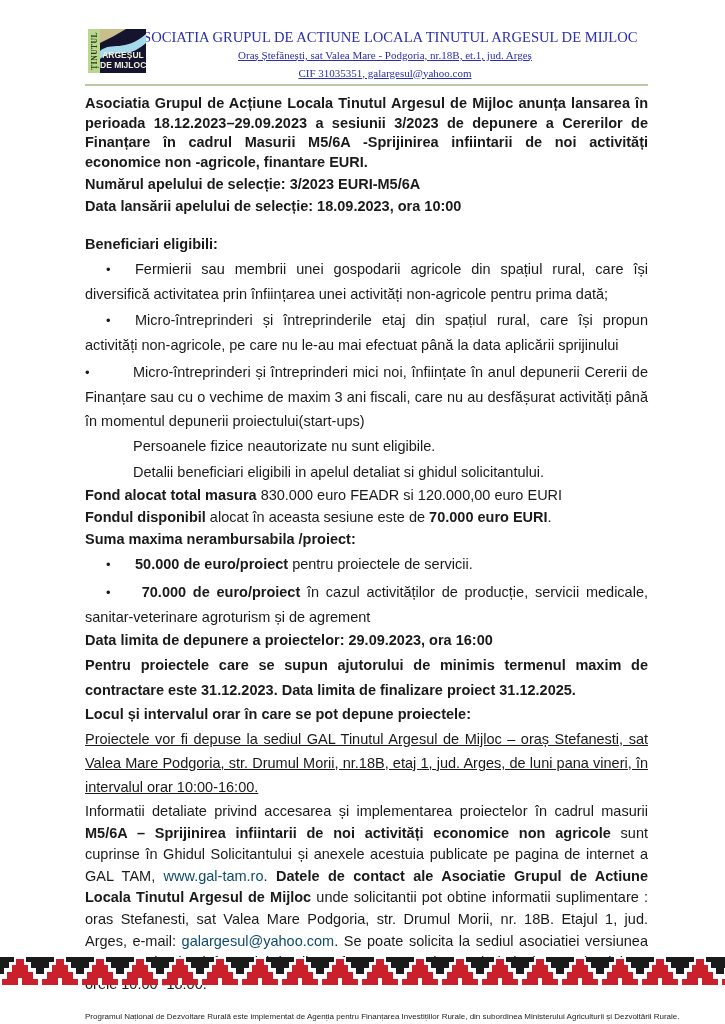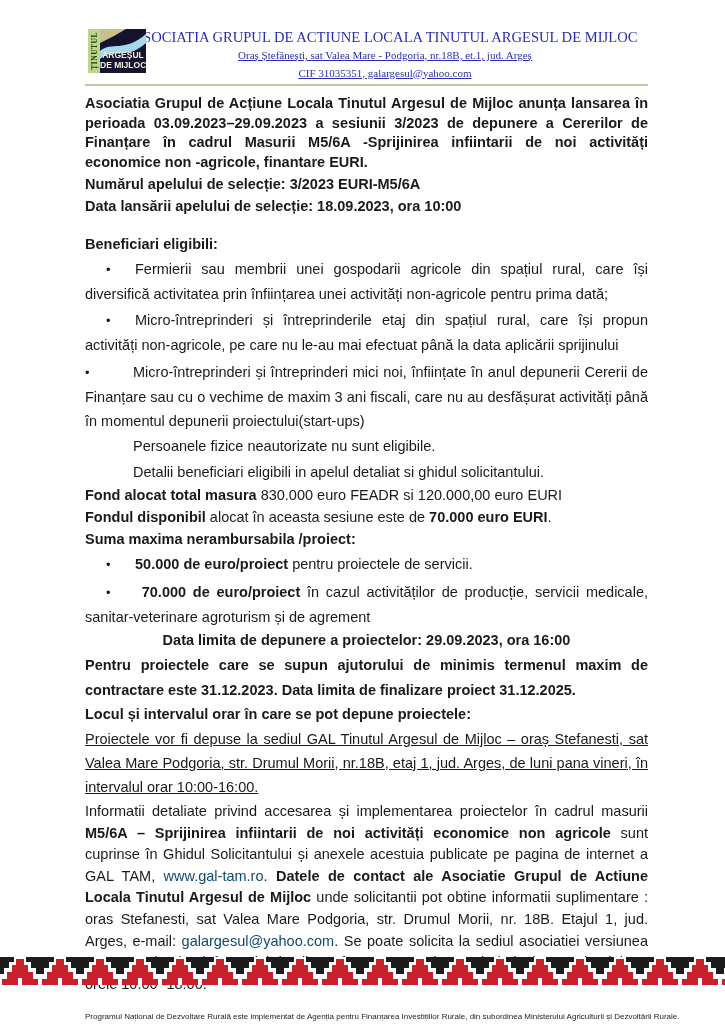--- a/index.html
+++ b/index.html
@@ -67,21 +67,21 @@
   <div class="header-text">
     <div class="org">ASOCIATIA GRUPUL DE ACTIUNE LOCALA TINUTUL ARGESUL DE MIJLOC</div>
     <div class="addr">Oraș Ștefănești, sat Valea Mare - Podgoria, nr.18B, et.1, jud. Argeș</div>
     <div class="addr">CIF 31035351, galargesul@yahoo.com</div>
   </div>
 
   <div class="rule"></div>
 
   <div class="content">
 
-    <p class="b just">Asociatia Grupul de Acțiune Locala Tinutul Argesul de Mijloc anunța lansarea în perioada 03.09.2023–29.09.2023 a sesiunii 3/2023 de depunere a Cererilor de Finanțare în cadrul Masurii M5/6A -Sprijinirea infiintarii de noi activități economice non -agricole, finantare EURI.</p>
+    <p class="b just">Asociatia Grupul de Acțiune Locala Tinutul Argesul de Mijloc anunța lansarea în perioada 18.12.2023–29.09.2023 a sesiunii 3/2023 de depunere a Cererilor de Finanțare în cadrul Masurii M5/6A -Sprijinirea infiintarii de noi activități economice non -agricole, finantare EURI.</p>
     <p class="b">Numărul apelului de selecție: 3/2023 EURI-M5/6A</p>
     <p class="b">Data lansării apelului de selecție: 18.09.2023, ora 10:00</p>
 
     <div class="gap"></div>
 
     <p class="b">Beneficiari eligibili:</p>
 
     <p class="bullet just"><span class="mk ind">•</span><span>Fermierii sau membrii unei gospodarii agricole din spațiul rural, care își diversifică activitatea prin înființarea unei activități non-agricole pentru prima dată;</span></p>
     <p class="bullet just"><span class="mk ind">•</span><span>Micro-întreprinderi și întreprinderile etaj din spațiul rural, care își propun activități non-agricole, pe care nu le-au mai efectuat până la data aplicării sprijinului</span></p>
     <p class="bullet just"><span class="mk">•</span><span>Micro-întreprinderi și întreprinderi mici noi, înființate în anul depunerii Cererii de Finanțare sau cu o vechime de maxim 3 ani fiscali, care nu au desfășurat activități până în momentul depunerii proiectului(start-ups)</span></p>
@@ -89,21 +89,21 @@
     <p class="note">Persoanele fizice neautorizate nu sunt eligibile.</p>
     <p class="note">Detalii beneficiari eligibili in apelul detaliat si ghidul solicitantului.</p>
 
     <p><b>Fond alocat total masura</b><span> 830.000 euro FEADR  si 120.000,00 euro EURI</span></p>
     <p><b>Fondul disponibil</b><span> alocat în aceasta sesiune este de </span><b>70.000 euro EURI</b><span>.</span></p>
     <p class="b">Suma maxima nerambursabila /proiect:</p>
 
     <p class="bullet"><span class="mk ind">•</span><span><b>50.000 de euro/proiect</b><span> pentru proiectele de servicii.</span></span></p>
     <p class="bullet just"><span class="mk ind">•</span><span><b> 70.000 de euro/proiect</b><span> în cazul activităților de producție, servicii medicale, sanitar-veterinare agroturism și de agrement</span></span></p>
 
-    <p class="b" style="margin-top:0;text-align:center;">Data limita de depunere a proiectelor: 29.09.2023, ora 16:00</p>
+    <p class="b" style="margin-top:0;">Data limita de depunere a proiectelor: 29.09.2023, ora 16:00</p>
     <p class="b just lh-wide">Pentru proiectele care se supun ajutorului de minimis termenul maxim de contractare este 31.12.2023. Data limita de finalizare proiect 31.12.2025.</p>
     <p class="b">Locul și intervalul orar în care se pot depune proiectele:</p>
     <p class="just loc">Proiectele vor fi depuse la sediul GAL  Tinutul Argesul de Mijloc – oraș Stefanesti, sat Valea Mare Podgoria, str. Drumul Morii, nr.18B, etaj 1, jud. Arges, de luni pana vineri, în intervalul orar 10:00-16:00.</p>
 
     <p class="just details"><span>Informatii detaliate privind accesarea și implementarea proiectelor în cadrul masurii </span><b>M5/6A – Sprijinirea infiintarii de noi activități economice non agricole</b><span> sunt cuprinse în Ghidul Solicitantului și anexele acestuia publicate pe pagina de internet a GAL TAM, </span><span class="link">www.gal-tam.ro</span><span>. </span><b>Datele de contact ale Asociatie Grupul de Actiune Locala Tinutul Argesul de Mijloc</b><span> unde solicitantii pot obtine informatii suplimentare : oras Stefanesti, sat Valea Mare Podgoria, str. Drumul Morii, nr. 18B. Etajul 1, jud. Arges, e-mail: </span><span class="link">galargesul@yahoo.com</span><span>. Se poate solicita la sediul asociatiei versiunea pe suport tiparit a informatiei detaliate aferente acestei masuri, de luni pana vineri, intre orele 10:00 -18:00.</span></p>
 
   </div>
 
   <svg class="motif" width="725" height="28">
     <defs>

